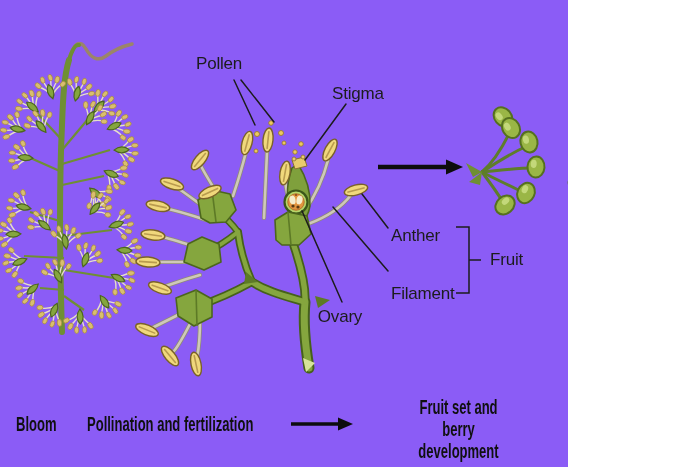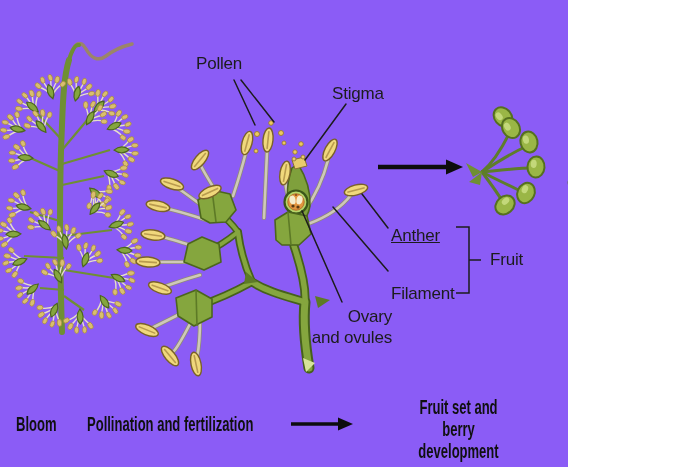--- a/index.html
+++ b/index.html
@@ -321,27 +321,26 @@
       <polygon points="446,159.5 463,167 446,174.5" fill="#0d0d0d"></polygon>
     </g>
     <g>
       <line x1="291" y1="424" x2="338" y2="424" stroke="#0d0d0d" stroke-width="3.6"></line>
       <polygon points="338,417.5 353,424 338,430.5" fill="#0d0d0d"></polygon>
     </g>
   </svg>
 
   <div class="lbl" style="left:196px; top:54px;">Pollen</div>
   <div class="lbl" style="left:332px; top:84px;">Stigma</div>
-  <div class="lbl" style="left:391px; top:226px;text-decoration:underline;">Anther</div>
+  <div class="lbl" style="left:391px; top:226px;">Anther</div>
   <div class="lbl" style="left:391px; top:284px;">Filament</div>
   <div class="lbl" style="left:490px; top:250px;">Fruit</div>
 
-  <div class="lbl lbl-block" style="left:288px; top:306px; width:104px;text-align:right;">
+  <div class="lbl lbl-block" style="left:288px; top:306px; width:104px;">
     <div>Ovary</div>
-    <div>and ovules</div>
   </div>
 
   <div class="stage-lbl" style="left:16px; top:413px;">Bloom</div>
   <div class="stage-lbl" style="left:87px; top:413px;">Pollination and fertilization</div>
 
   <div class="stage-lbl centered" style="left:378px; top:396px; width:161px;">
     <div>Fruit set and</div>
     <div>berry development</div>
   </div>
 

